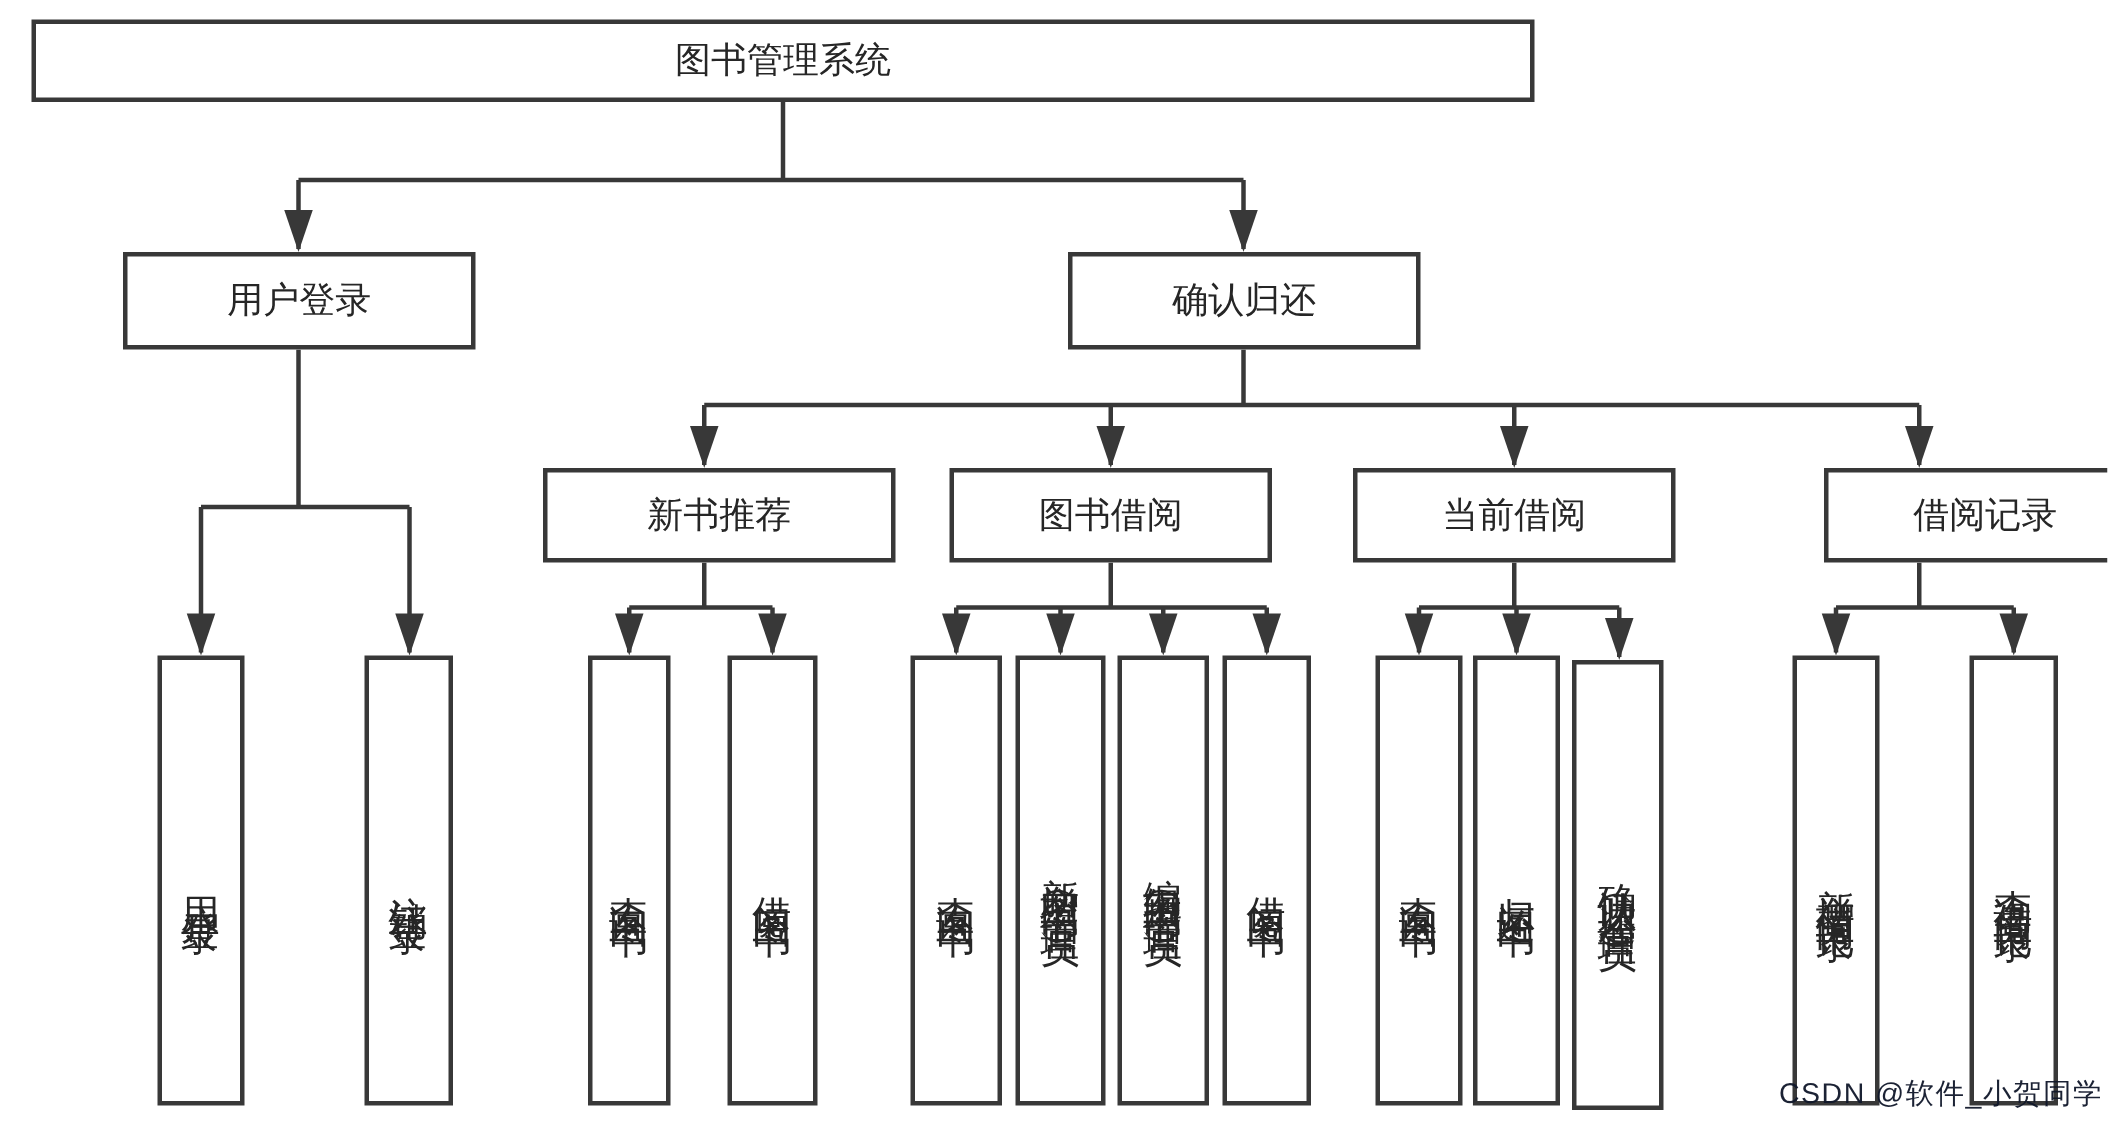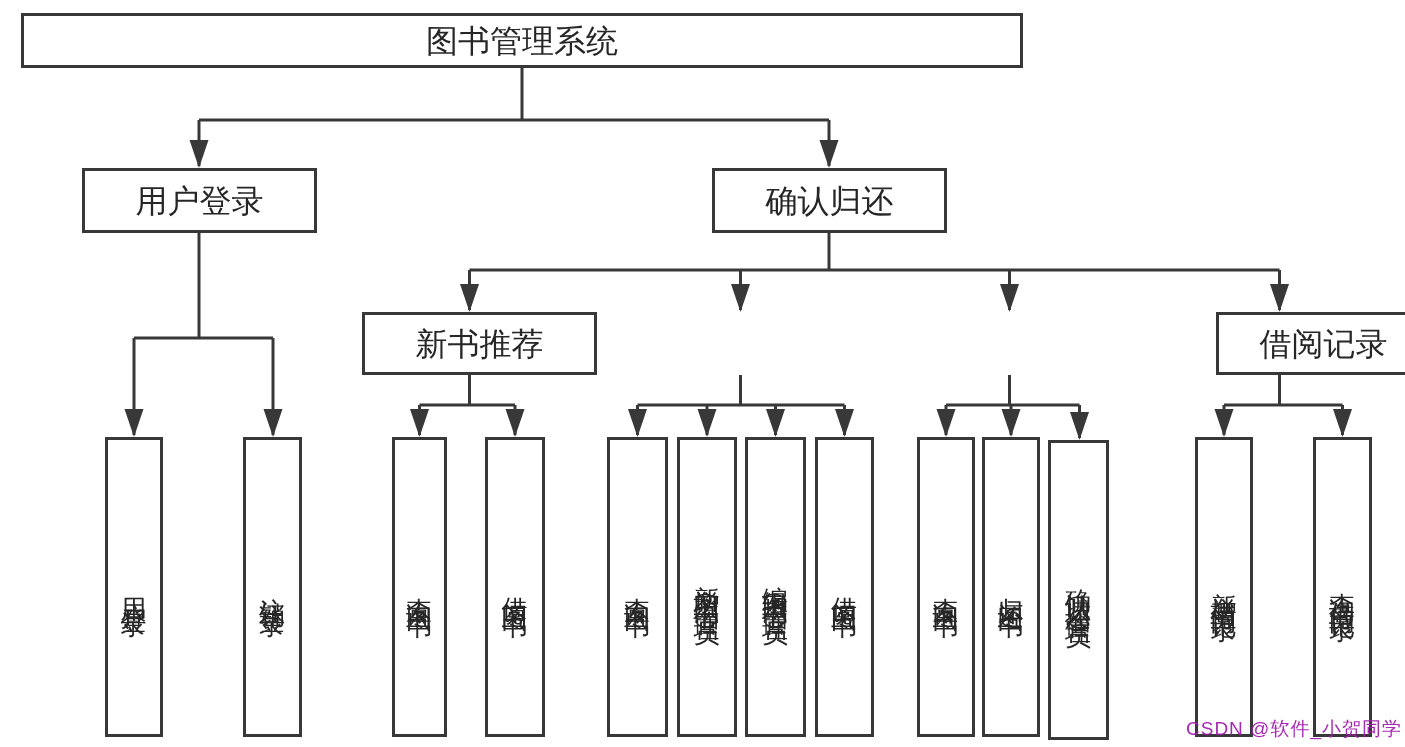--- a/index.html
+++ b/index.html
@@ -11,37 +11,37 @@
     overflow:hidden;
   }
   .wires{position:absolute;left:0;top:0;z-index:1;}
   .node{
     position:absolute;
     box-sizing:border-box;
     border:3px solid #383838;
     background:#ffffff;
     display:flex;align-items:center;justify-content:center;
     color:#262626;
-    font-size:32px;
+    font-size:24px;
     line-height:1;
     z-index:2;
     white-space:nowrap;
   }
   .vnode{
     writing-mode:vertical-rl;
     text-orientation:mixed;
     letter-spacing:5px;
     font-size:26px;
   }
   .watermark{
     position:absolute;
     z-index:3;
     font-size:19px;
     letter-spacing:1px;
-    color:#a21caf;
+    color:#0f172a;
     opacity:0.95;
     white-space:nowrap;
   }
 </style>
 </head>
 <body>
 
 <div class="canvas">
 
   <svg class="wires" width="1405" height="747" viewBox="0 0 1405 747">
@@ -109,20 +109,22 @@
       <polygon points="1333,409 1352,409 1342.5,437"></polygon>
     </g>
   </svg>
 
   <div class="node" style="left:21px;top:13px;width:1002px;height:55px;">图书管理系统</div>
 
   <div class="node" style="left:82px;top:168px;width:235px;height:65px;">用户登录</div>
   <div class="node" style="left:712px;top:168px;width:235px;height:65px;">确认归还</div>
 
   <div class="node" style="left:362px;top:312px;width:235px;height:63px;">新书推荐</div>
+  <div class="node" style="left:633px;top:312px;width:215px;height:63px;">图书借阅</div>
+  <div class="node" style="left:902px;top:312px;width:215px;height:63px;">当前借阅</div>
   <div class="node" style="left:1172px;top:312px;width:215px;height:63px;margin-left:44px;">借阅记录</div>
 
   <div class="node vnode" style="left:105px;top:437px;width:58px;height:300px;">用户登录</div>
   <div class="node vnode" style="left:243px;top:437px;width:59px;height:300px;">注销登录</div>
 
   <div class="node vnode" style="left:392px;top:437px;width:55px;height:300px;">查询图书</div>
   <div class="node vnode" style="left:485px;top:437px;width:60px;height:300px;">借阅图书</div>
 
   <div class="node vnode" style="left:607px;top:437px;width:61px;height:300px;">查询图书</div>
   <div class="node vnode" style="left:677px;top:437px;width:60px;height:300px;">新增图书（管理员）</div>

